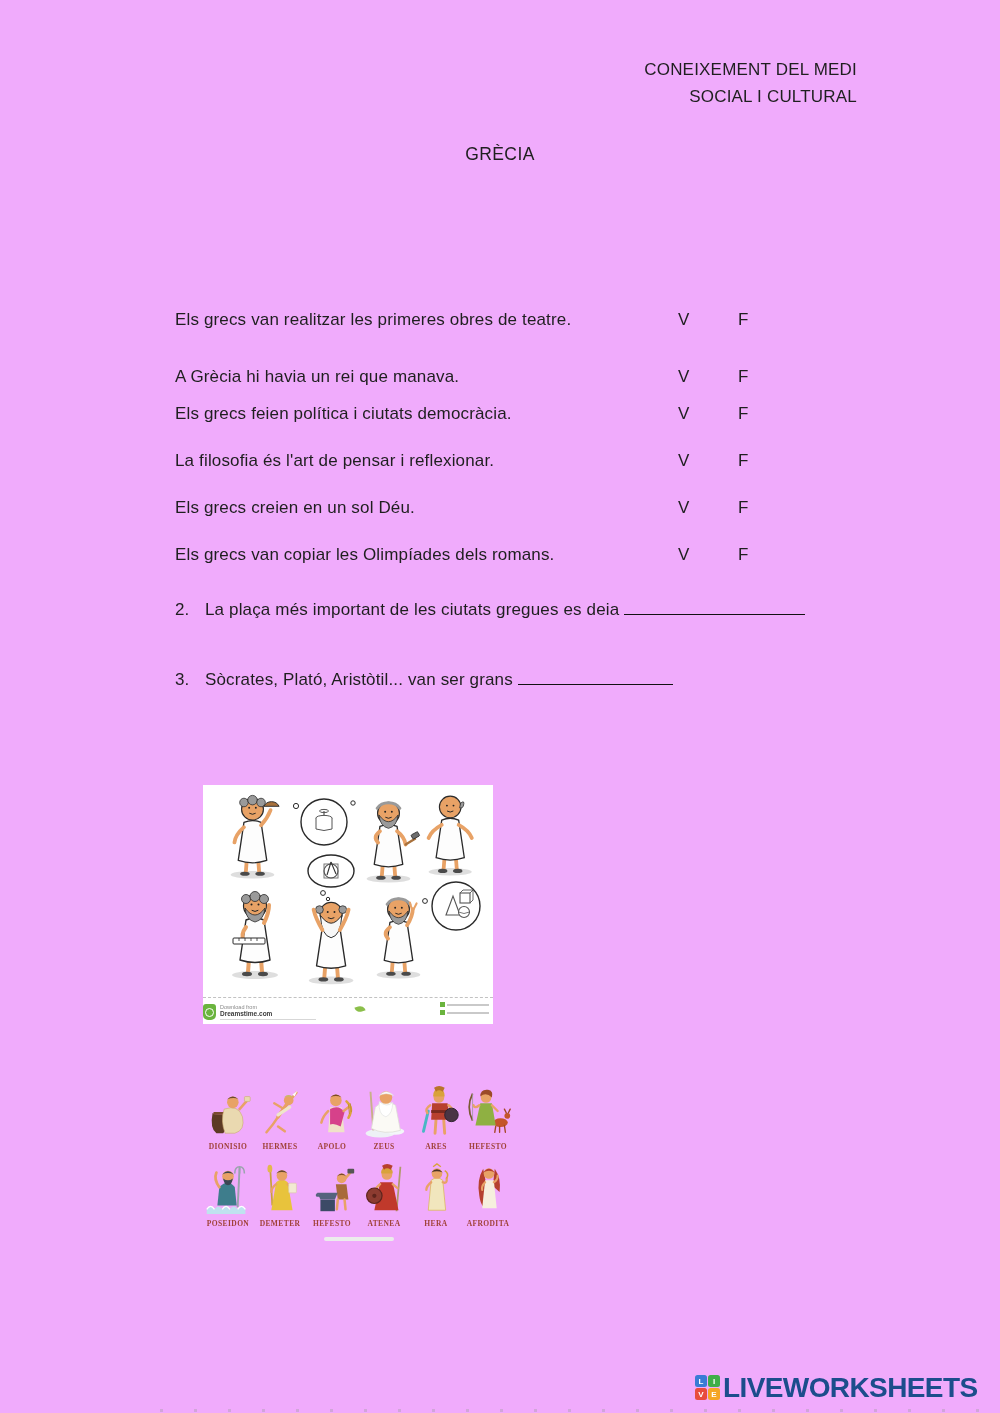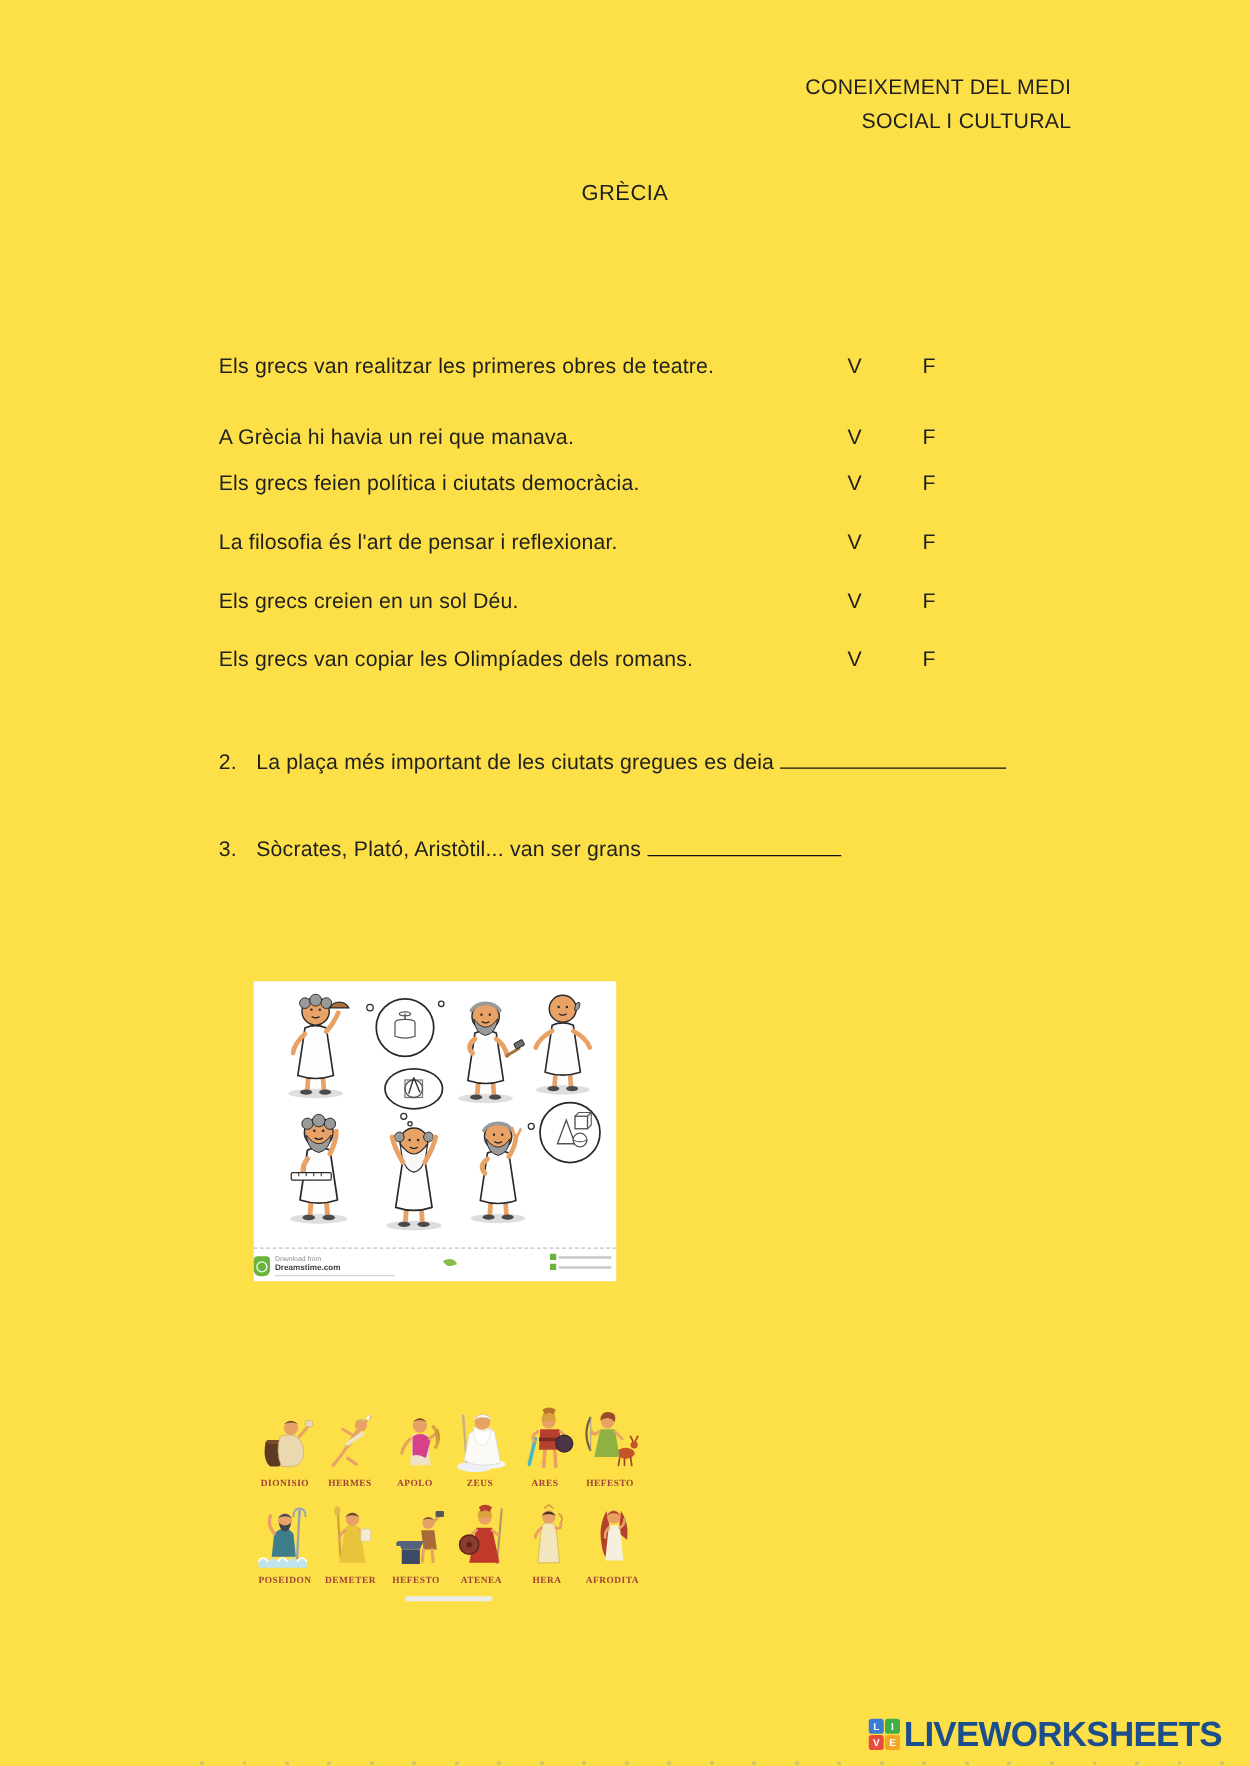--- a/index.html
+++ b/index.html
@@ -1,55 +1,55 @@
 <!DOCTYPE html>
 <html><head>
 <meta charset="utf-8">
 <style>
   html,body{margin:0;padding:0;background:#fff;}
-  .page{position:relative;width:1000px;height:1413px;background:#fde047;overflow:hidden;
+  .page{position:relative;width:1000px;height:1413px;background:#f0abfc;overflow:hidden;
         font-family:"Liberation Sans",sans-serif;color:#1f1f1f;}
 
   .header-block{position:absolute;top:56px;right:143px;text-align:right;
                 font-size:17px;line-height:27px;letter-spacing:.2px;}
   .title{position:absolute;top:144px;left:0;width:1000px;text-align:center;
          font-size:17.5px;letter-spacing:.4px;}
 
   .qline{position:absolute;left:175px;font-size:17px;letter-spacing:.15px;white-space:nowrap;}
   .qnum{display:inline-block;width:30px;}
   .blank{display:inline-block;height:15px;border-bottom:1.7px solid #111;
          vertical-align:baseline;margin-left:5px;}
 
-  .strow{position:absolute;left:175px;width:640px;height:22px;font-size:17px;letter-spacing:.15px;}
+  .strow{position:absolute;left:175px;width:640px;height:22px;font-size:17px;letter-spacing:.15px;margin-top:27px;}
   .strow .vf-v{position:absolute;left:503px;top:0;}
   .strow .vf-f{position:absolute;left:563px;top:0;}
 
   .phil-img{position:absolute;left:203px;top:785px;width:290px;background:#fff;}
   .dm-bar{height:24px;border-top:1px dashed #c2c2c2;display:flex;align-items:center;
           padding-top:2px;position:relative;}
   .dm-shield{width:13px;height:16px;background:#6ab43e;border-radius:3px 3px 5px 5px;
              margin-right:4px;display:flex;align-items:center;justify-content:center;}
   .dm-shield span{width:7px;height:7px;border:1.4px solid #fff;border-radius:50%;display:block;}
   .dm-texts{display:flex;flex-direction:column;line-height:1.15;}
   .dm-l1{font-size:5.5px;color:#8a8a8a;}
   .dm-l2{font-size:6.5px;font-weight:bold;color:#3c3c3c;}
   .dm-sub{width:96px;height:1px;background:#d7d7d7;margin-top:1.5px;}
   .dm-leaf{position:absolute;left:152px;top:8px;width:10px;height:6px;background:#8bbf4a;
            border-radius:0 6px 0 6px;transform:rotate(-18deg);}
   .dm-right{position:absolute;right:4px;top:4px;display:flex;flex-direction:column;gap:3px;}
   .dm-id{display:flex;align-items:center;gap:2px;}
   .dm-id i{width:5px;height:5px;background:#6ab43e;display:block;}
   .dm-id b{width:42px;height:2px;background:#c9c9c9;display:block;}
 
-  .gods-img{position:absolute;left:203px;top:1124px;width:312px;}
+  .gods-img{position:absolute;left:203px;top:1084px;width:312px;}
   .gods-row{display:flex;gap:2px;}
   .god-cell{width:50px;display:flex;flex-direction:column;align-items:center;}
   .god-name{margin-top:2px;font-family:"Liberation Serif",serif;font-weight:bold;
             font-size:7.5px;letter-spacing:.4px;color:#a04238;white-space:nowrap;}
-  .gods-row2{margin-top:10px;justify-content:space-between;}
+  .gods-row2{margin-top:10px;}
   .gods-watermark{width:70px;height:4px;background:#ececec;margin:9px auto 0 auto;border-radius:2px;}
 
   .lw-footer{position:absolute;left:695px;top:1375px;display:flex;align-items:center;gap:3px;}
   .lw-grid{width:25px;height:25px;display:grid;grid-template-columns:1fr 1fr;
            grid-template-rows:1fr 1fr;gap:1px;}
   .lw-cell{border-radius:2.5px;color:#fff;font-weight:bold;font-size:8px;
            display:flex;align-items:center;justify-content:center;}
   .lw-text{font-size:28px;line-height:25px;font-weight:800;color:#1c4d8c;letter-spacing:-.6px;}
 
   .cutoff{position:absolute;left:160px;top:1409px;width:830px;height:3px;opacity:.35;

